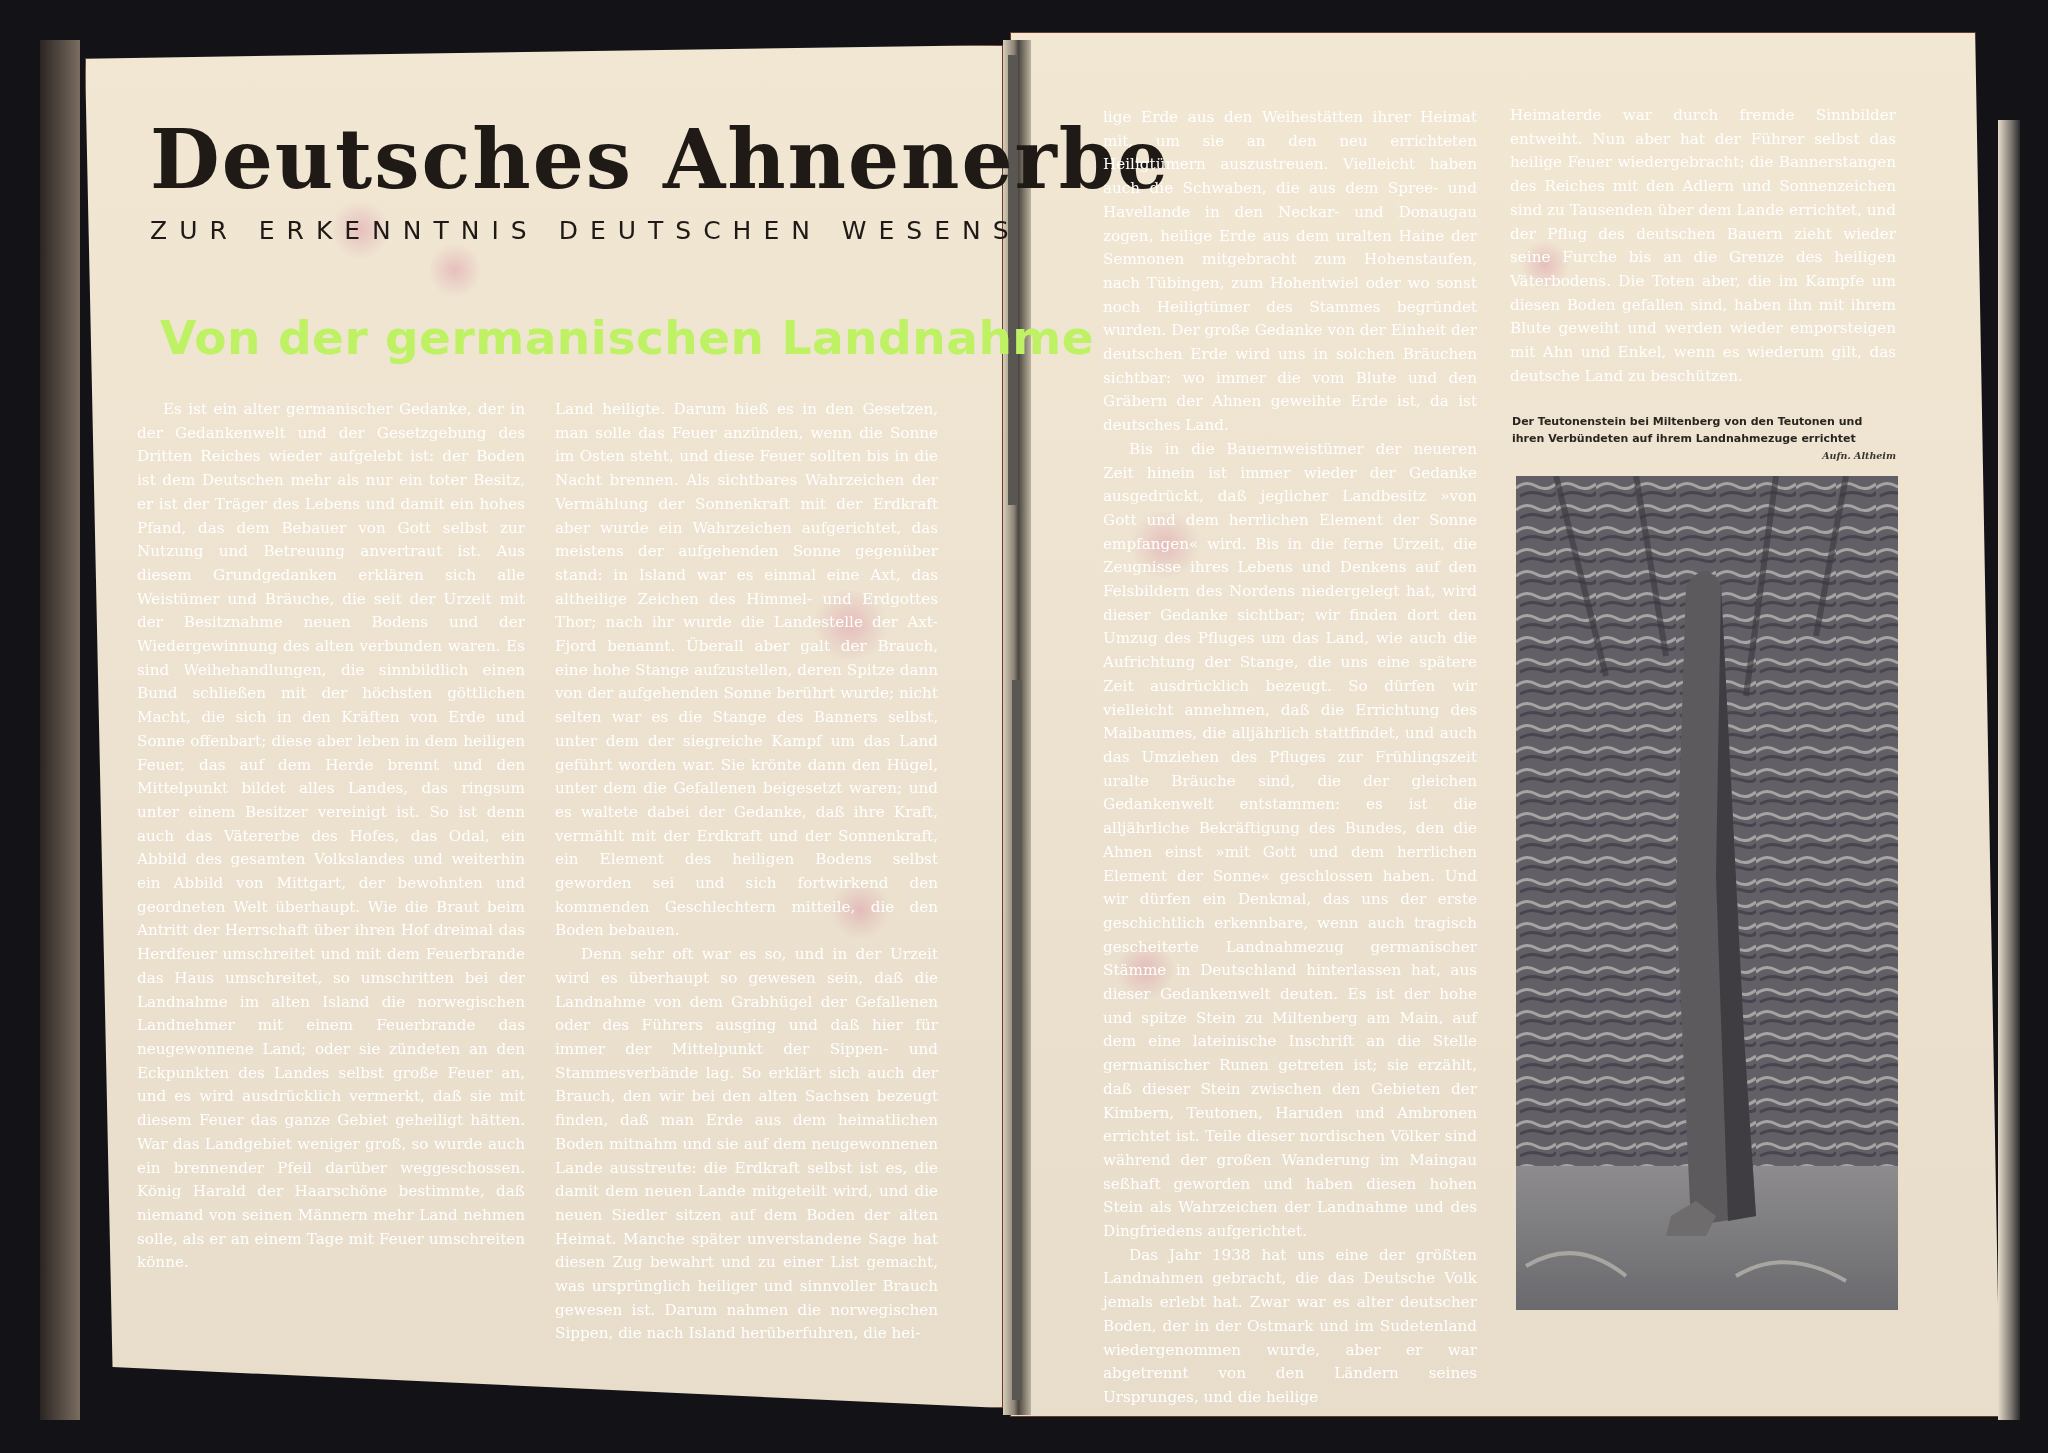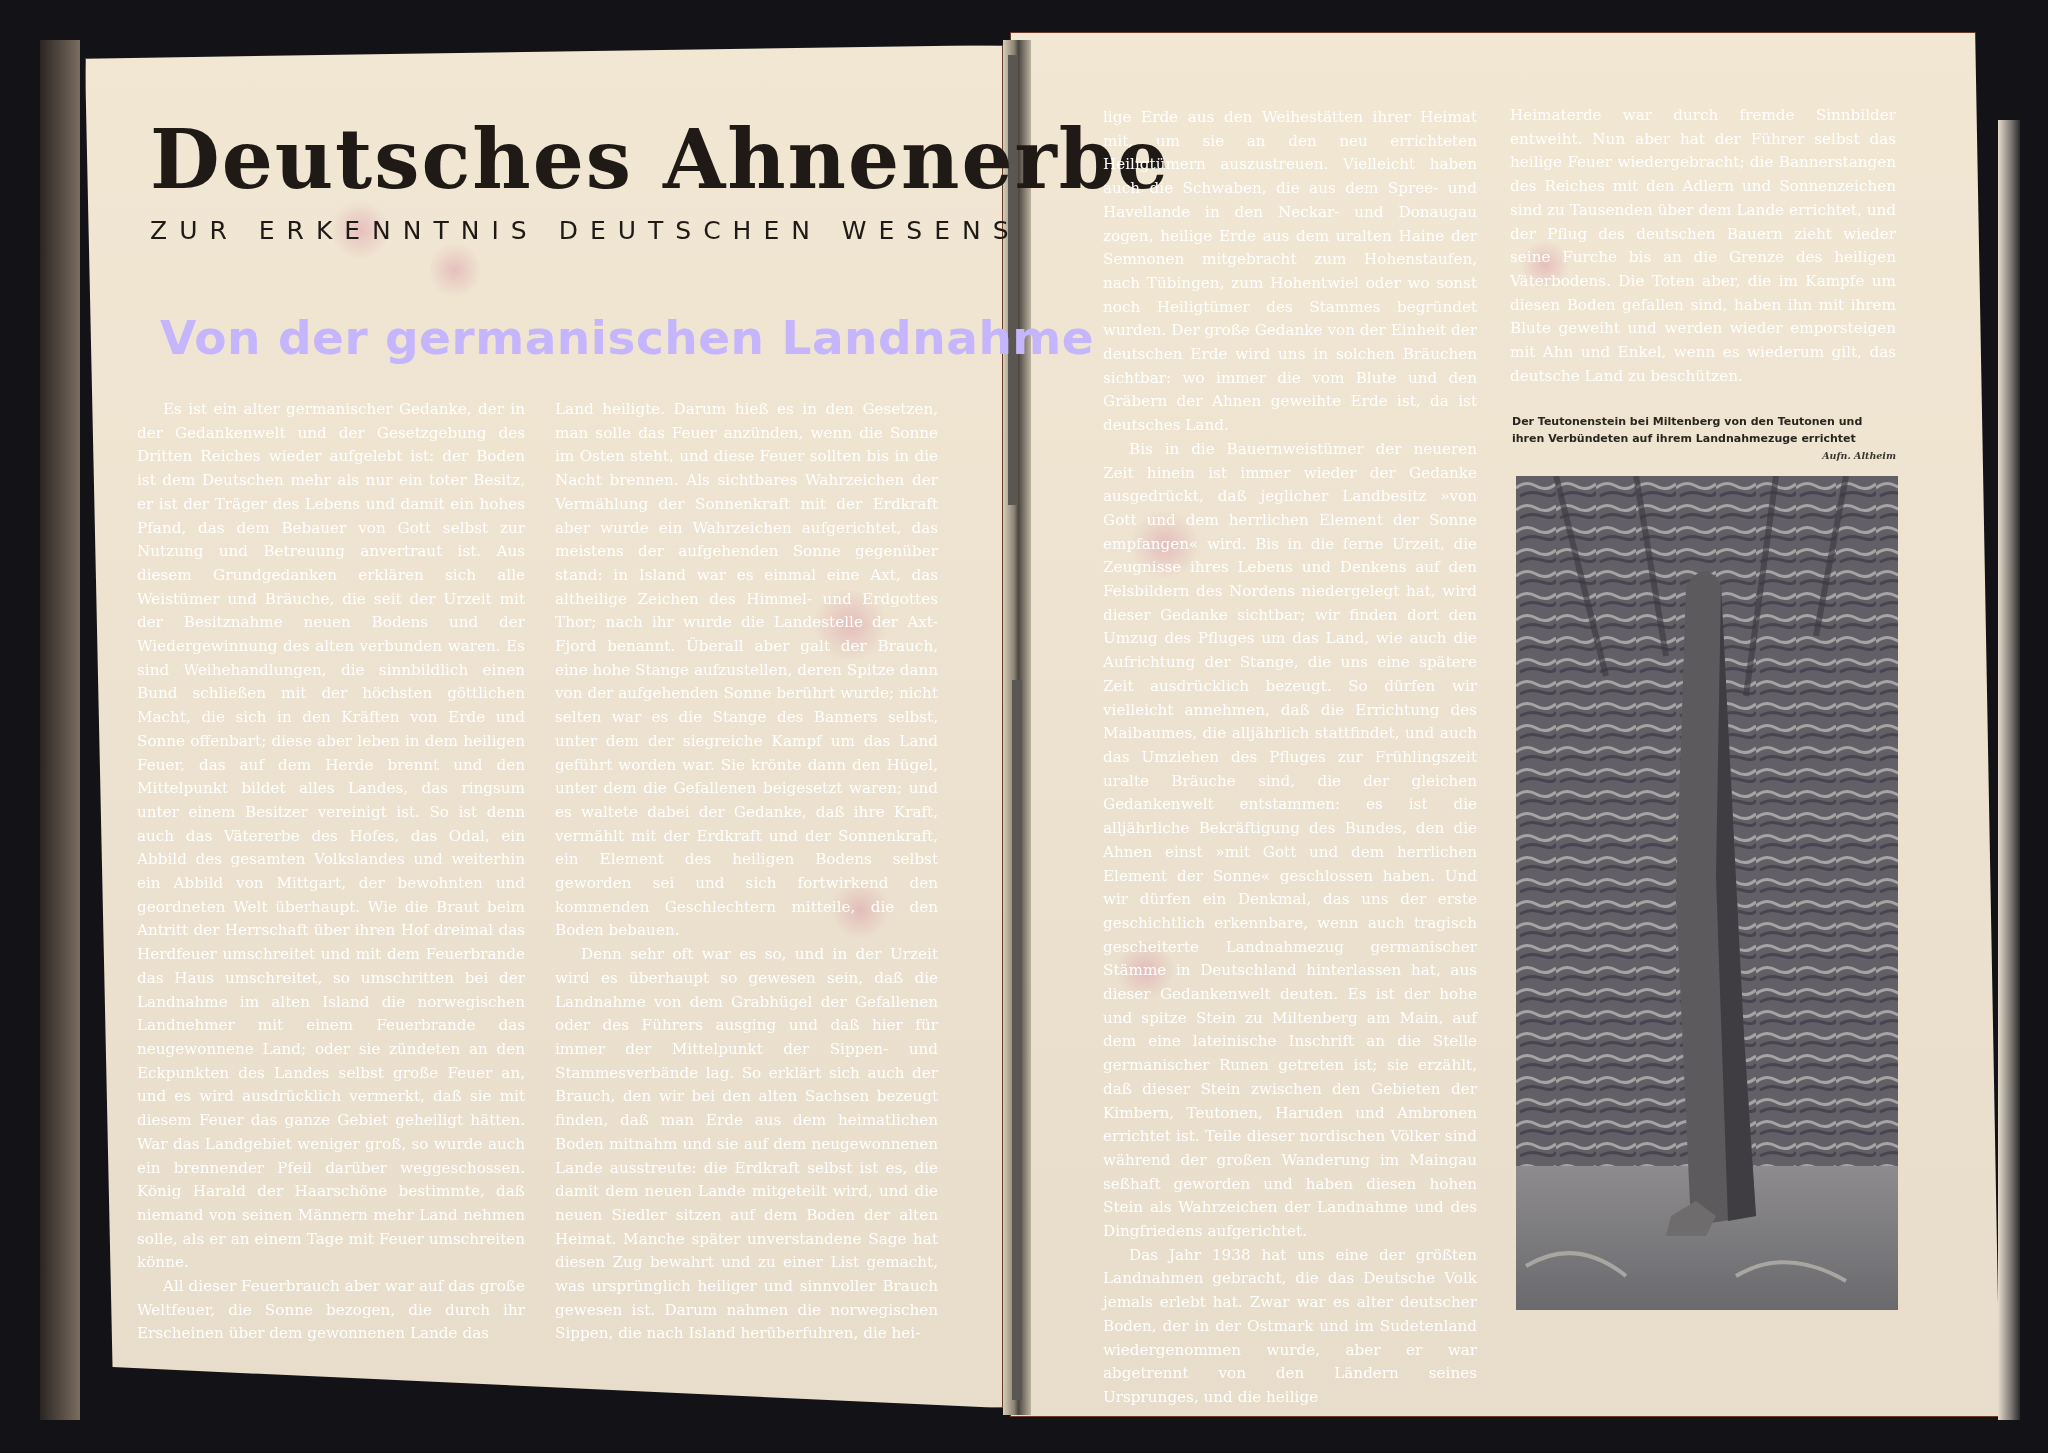--- a/index.html
+++ b/index.html
@@ -6,21 +6,21 @@
   body{width:2048px;height:1453px;background:#131317;position:relative;overflow:hidden;font-family:"DejaVu Serif",serif;}
   .page{position:absolute;background:linear-gradient(180deg,#f1e7d3 0%,#ece2cf 50%,#e7ddca 100%);box-shadow:0 0 0 1px #6b3b2a inset;}
   .page-left{left:85px;top:45px;width:918px;height:1363px;clip-path:polygon(0 1%,100% 0,100% 100%,3% 97%);}
   .page-right{left:1010px;top:32px;width:995px;height:1385px;clip-path:polygon(0 0,97% 0,99.5% 100%,0 100%);}
   .gutter{position:absolute;left:1003px;top:40px;width:28px;height:1375px;background:linear-gradient(90deg,#d7cdb9,#8a8274 40%,#4a4640 55%,#bdb3a0);}
   .gutter-strip{position:absolute;left:1008px;width:10px;background:#5a5652;}
   .edge-strip{position:absolute;left:1998px;top:120px;width:22px;height:1300px;background:linear-gradient(90deg,#e6dccb,#7c7872 60%,#2a2a2a);}
   .masthead{position:absolute;left:150px;top:118px;width:810px;color:#1f1a16;}
   .masthead-title{font-family:"DejaVu Serif",serif;font-weight:bold;font-size:82px;letter-spacing:2px;line-height:1;white-space:nowrap;transform:scaleX(0.98);transform-origin:left;}
   .masthead-sub{font-family:"DejaVu Sans",sans-serif;font-size:25px;letter-spacing:12px;margin-top:16px;white-space:nowrap;}
-  .headline{position:absolute;left:160px;top:310px;font-family:"DejaVu Sans",sans-serif;font-weight:bold;font-size:47px;color:#c4b5fd;white-space:nowrap;letter-spacing:0.5px;}
+  .headline{position:absolute;left:160px;top:310px;font-family:"DejaVu Sans",sans-serif;font-weight:bold;font-size:47px;color:#bef264;white-space:nowrap;letter-spacing:0.5px;}
   .col{position:absolute;font-family:"DejaVu Serif",serif;font-size:15.2px;line-height:23.7px;color:#ffffff;text-align:justify;}
   .col p{margin:0;}
   .col p+p{text-indent:26px;}
   .col p.first{text-indent:26px;}
   .col-1{left:137px;top:398px;width:388px;}
   .col-2{left:555px;top:398px;width:383px;}
   .col-3{left:1103px;top:106px;width:374px;}
   .col-4{left:1510px;top:104px;width:386px;}
   .caption{position:absolute;left:1512px;top:413px;width:384px;font-family:"DejaVu Sans",sans-serif;font-size:11px;line-height:17px;color:#2a2520;font-weight:bold;}
   .credit{position:absolute;left:1820px;top:450px;width:76px;text-align:right;font-family:"DejaVu Serif",serif;font-style:italic;font-size:9.5px;color:#3a342e;font-weight:bold;}
@@ -50,21 +50,20 @@
 
 <div class="masthead">
   <div class="masthead-title">Deutsches Ahnenerbe</div>
   <div class="masthead-sub">ZUR ERKENNTNIS DEUTSCHEN WESENS</div>
 </div>
 
 <div class="headline">Von der germanischen Landnahme</div>
 
 <div class="col col-1">
   <p class="first">Es ist ein alter germanischer Gedanke, der in der Gedankenwelt und der Gesetzgebung des Dritten Reiches wieder aufgelebt ist: der Boden ist dem Deutschen mehr als nur ein toter Besitz, er ist der Träger des Lebens und damit ein hohes Pfand, das dem Bebauer von Gott selbst zur Nutzung und Betreuung anvertraut ist. Aus diesem Grundgedanken erklären sich alle Weistümer und Bräuche, die seit der Urzeit mit der Besitznahme neuen Bodens und der Wiedergewinnung des alten verbunden waren. Es sind Weihehandlungen, die sinnbildlich einen Bund schließen mit der höchsten göttlichen Macht, die sich in den Kräften von Erde und Sonne offenbart; diese aber leben in dem heiligen Feuer, das auf dem Herde brennt und den Mittelpunkt bildet alles Landes, das ringsum unter einem Besitzer vereinigt ist. So ist denn auch das Vätererbe des Hofes, das Odal, ein Abbild des gesamten Volkslandes und weiterhin ein Abbild von Mittgart, der bewohnten und geordneten Welt überhaupt. Wie die Braut beim Antritt der Herrschaft über ihren Hof dreimal das Herdfeuer umschreitet und mit dem Feuerbrande das Haus umschreitet, so umschritten bei der Landnahme im alten Island die norwegischen Landnehmer mit einem Feuerbrande das neugewonnene Land; oder sie zündeten an den Eckpunkten des Landes selbst große Feuer an, und es wird ausdrücklich vermerkt, daß sie mit diesem Feuer das ganze Gebiet geheiligt hätten. War das Landgebiet weniger groß, so wurde auch ein brennender Pfeil darüber weggeschossen. König Harald der Haarschöne bestimmte, daß niemand von seinen Männern mehr Land nehmen solle, als er an einem Tage mit Feuer umschreiten könne.</p>
-  <p>All dieser Feuerbrauch aber war auf das große Weltfeuer, die Sonne bezogen, die durch ihr Erscheinen über dem gewonnenen Lande das</p>
 </div>
 
 <div class="col col-2">
   <p>Land heiligte. Darum hieß es in den Gesetzen, man solle das Feuer anzünden, wenn die Sonne im Osten steht, und diese Feuer sollten bis in die Nacht brennen. Als sichtbares Wahrzeichen der Vermählung der Sonnenkraft mit der Erdkraft aber wurde ein Wahrzeichen aufgerichtet, das meistens der aufgehenden Sonne gegenüber stand: in Island war es einmal eine Axt, das altheilige Zeichen des Himmel- und Erdgottes Thor; nach ihr wurde die Landestelle der Axt-Fjord benannt. Überall aber galt der Brauch, eine hohe Stange aufzustellen, deren Spitze dann von der aufgehenden Sonne berührt wurde; nicht selten war es die Stange des Banners selbst, unter dem der siegreiche Kampf um das Land geführt worden war. Sie krönte dann den Hügel, unter dem die Gefallenen beigesetzt waren; und es waltete dabei der Gedanke, daß ihre Kraft, vermählt mit der Erdkraft und der Sonnenkraft, ein Element des heiligen Bodens selbst geworden sei und sich fortwirkend den kommenden Geschlechtern mitteile, die den Boden bebauen.</p>
   <p>Denn sehr oft war es so, und in der Urzeit wird es überhaupt so gewesen sein, daß die Landnahme von dem Grabhügel der Gefallenen oder des Führers ausging und daß hier für immer der Mittelpunkt der Sippen- und Stammesverbände lag. So erklärt sich auch der Brauch, den wir bei den alten Sachsen bezeugt finden, daß man Erde aus dem heimatlichen Boden mitnahm und sie auf dem neugewonnenen Lande ausstreute: die Erdkraft selbst ist es, die damit dem neuen Lande mitgeteilt wird, und die neuen Siedler sitzen auf dem Boden der alten Heimat. Manche später unverstandene Sage hat diesen Zug bewahrt und zu einer List gemacht, was ursprünglich heiliger und sinnvoller Brauch gewesen ist. Darum nahmen die norwegischen Sippen, die nach Island herüberfuhren, die hei-</p>
 </div>
 
 <div class="col col-3">
   <p>lige Erde aus den Weihestätten ihrer Heimat mit, um sie an den neu errichteten Heiligtümern auszustreuen. Vielleicht haben auch die Schwaben, die aus dem Spree- und Havellande in den Neckar- und Donaugau zogen, heilige Erde aus dem uralten Haine der Semnonen mitgebracht zum Hohenstaufen, nach Tübingen, zum Hohentwiel oder wo sonst noch Heiligtümer des Stammes begründet wurden. Der große Gedanke von der Einheit der deutschen Erde wird uns in solchen Bräuchen sichtbar: wo immer die vom Blute und den Gräbern der Ahnen geweihte Erde ist, da ist deutsches Land.</p>
   <p>Bis in die Bauernweistümer der neueren Zeit hinein ist immer wieder der Gedanke ausgedrückt, daß jeglicher Landbesitz »von Gott und dem herrlichen Element der Sonne empfangen« wird. Bis in die ferne Urzeit, die Zeugnisse ihres Lebens und Denkens auf den Felsbildern des Nordens niedergelegt hat, wird dieser Gedanke sichtbar; wir finden dort den Umzug des Pfluges um das Land, wie auch die Aufrichtung der Stange, die uns eine spätere Zeit ausdrücklich bezeugt. So dürfen wir vielleicht annehmen, daß die Errichtung des Maibaumes, die alljährlich stattfindet, und auch das Umziehen des Pfluges zur Frühlingszeit uralte Bräuche sind, die der gleichen Gedankenwelt entstammen: es ist die alljährliche Bekräftigung des Bundes, den die Ahnen einst »mit Gott und dem herrlichen Element der Sonne« geschlossen haben. Und wir dürfen ein Denkmal, das uns der erste geschichtlich erkennbare, wenn auch tragisch gescheiterte Landnahmezug germanischer Stämme in Deutschland hinterlassen hat, aus dieser Gedankenwelt deuten. Es ist der hohe und spitze Stein zu Miltenberg am Main, auf dem eine lateinische Inschrift an die Stelle germanischer Runen getreten ist; sie erzählt, daß dieser Stein zwischen den Gebieten der Kimbern, Teutonen, Haruden und Ambronen errichtet ist. Teile dieser nordischen Völker sind während der großen Wanderung im Maingau seßhaft geworden und haben diesen hohen Stein als Wahrzeichen der Landnahme und des Dingfriedens aufgerichtet.</p>

